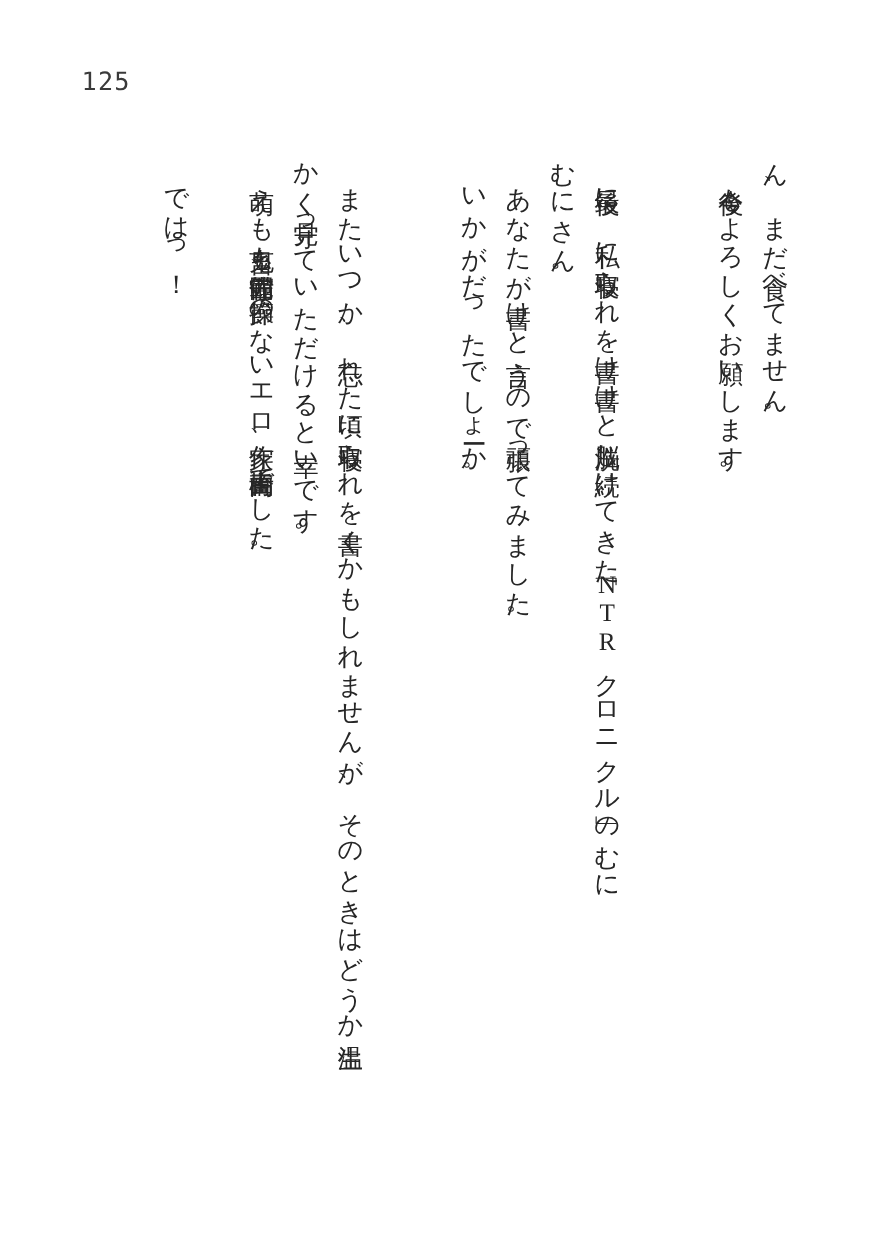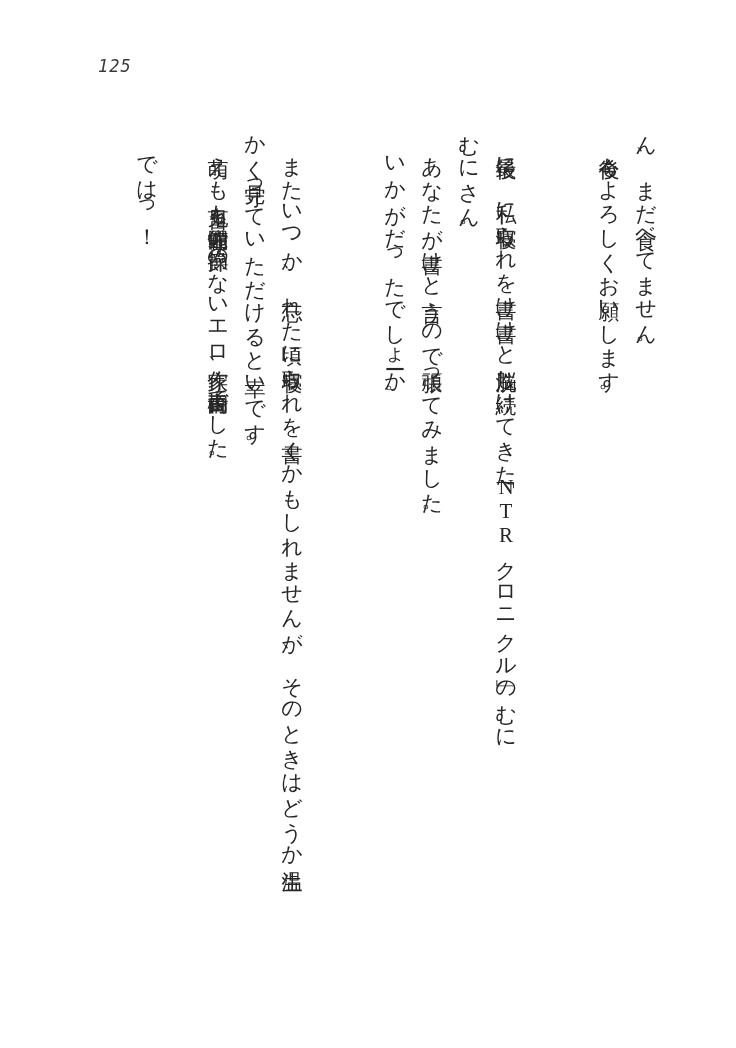--- a/index.html
+++ b/index.html
@@ -14,25 +14,24 @@
     font-family: "Liberation Serif", "DejaVu Serif", serif;
   }
   .book-page {
     position: relative;
     width: 736px;
     height: 1048px;
     background: #ffffff;
   }
   .page-number {
     position: absolute;
-    left: 98px;
+    left: 68px;
     top: 56px;
     font-family: "DejaVu Sans Mono", "Liberation Mono", monospace;
-    font-style: italic;
-    font-size: 17px;
+    font-size: 21px;
     letter-spacing: 1px;
     color: #3a3a3a;
   }
   .afterword-text {
     position: absolute;
     top: 121px;
     right: 72px;
     height: 808px;
     writing-mode: vertical-rl;
     text-orientation: mixed;

